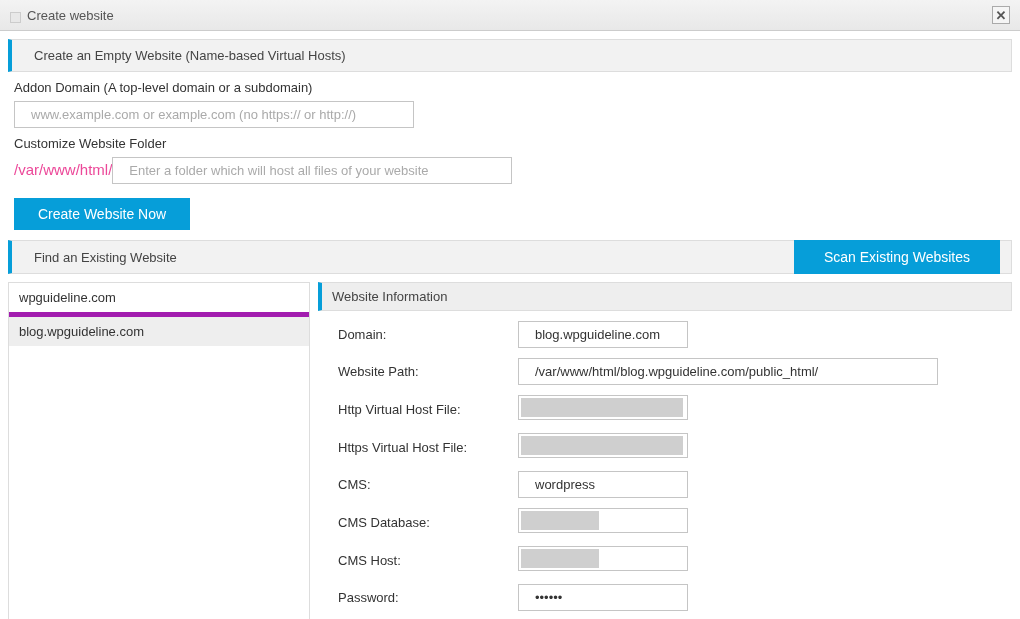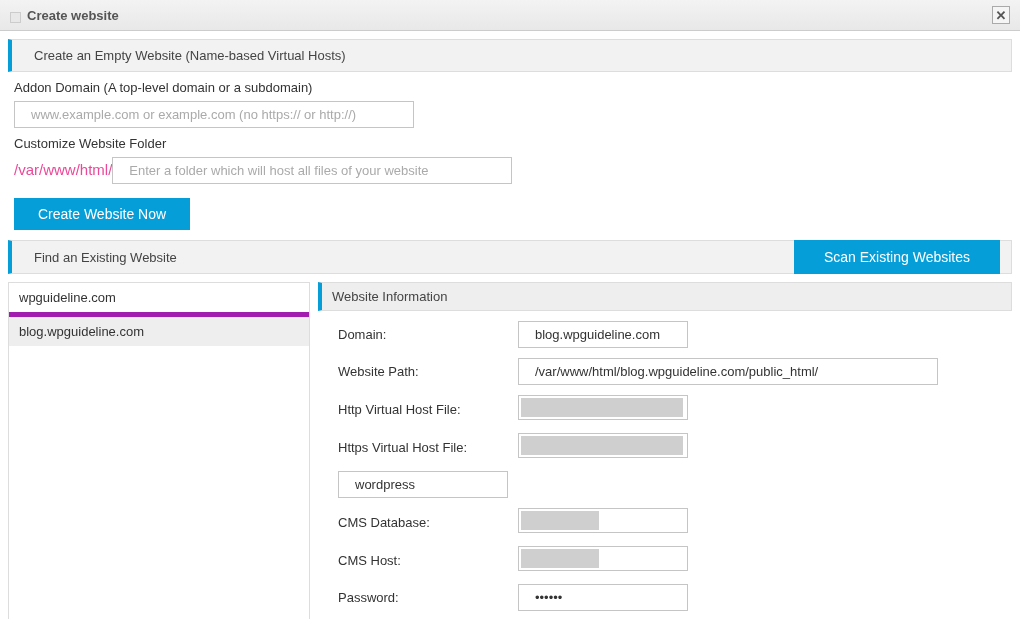--- a/index.html
+++ b/index.html
@@ -7,21 +7,21 @@
     
     .dialog-header {
       background: linear-gradient(#f3f3f3, #e8e8e8);
       border-bottom: 1px solid #ccc;
       padding: 6px 10px;
       display: flex;
       align-items: center;
       justify-content: space-between;
     }
     .dialog-title {
-      font-weight: bold;
+      font-weight: normal;
       color: #555;
       display: flex;
       align-items: flex-end;
       gap: 6px;
     }
     .close-btn {
       border: 1px solid #aaa;
       background: #f5f5f5;
       width: 18px; height: 18px;
       display: flex; align-items: center; justify-content: center;
@@ -204,20 +204,21 @@
       </div>
 
       <div class="info-row">
         <div class="info-label">Https Virtual Host File:</div>
         <div class="info-value">
           <div class="redact-box"><div class="bar" style="width:162px"></div></div>
         </div>
       </div>
 
       <div class="info-row">
+        <div class="info-label">CMS:</div>
         <div class="info-value">
           <input type="text" class="text-input" value="wordpress" style="">
         </div>
       </div>
 
       <div class="info-row">
         <div class="info-label">CMS Database:</div>
         <div class="info-value">
           <div class="redact-box"><div class="bar" style="width:78px"></div></div>
         </div>

